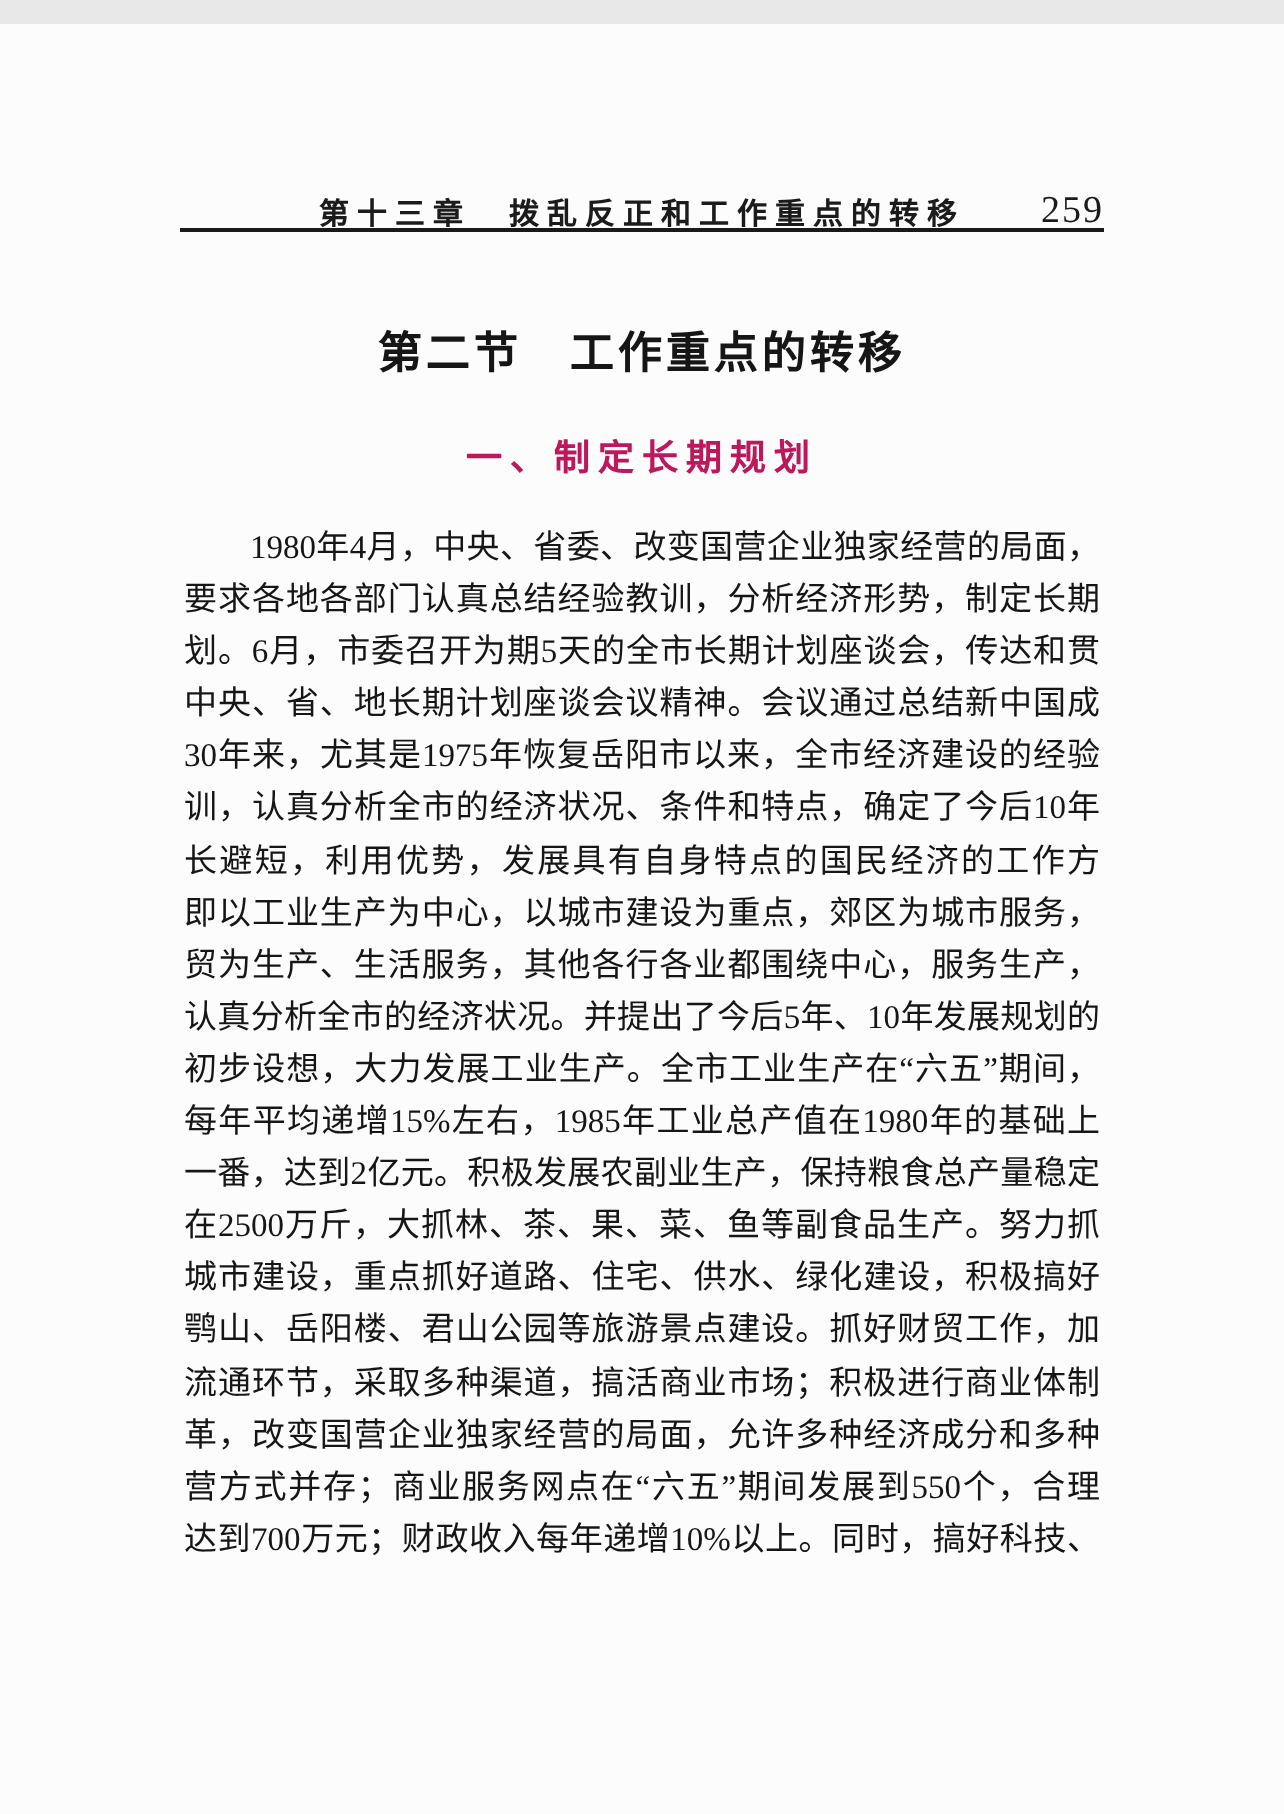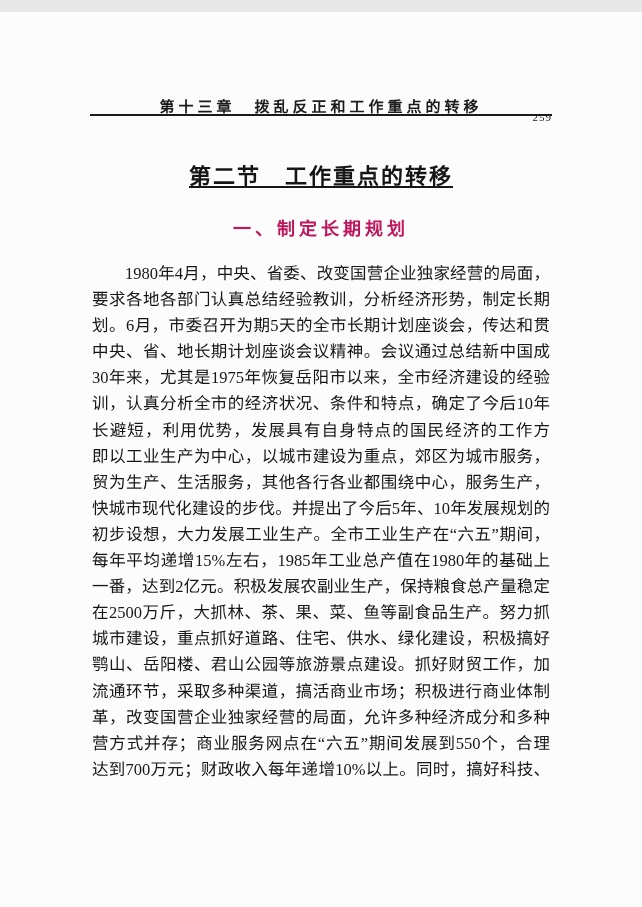--- a/index.html
+++ b/index.html
@@ -32,24 +32,24 @@
     text-align: center;
     font-family: "Liberation Sans", "DejaVu Sans", sans-serif;
     font-weight: bold;
     font-size: 15px;
     letter-spacing: 4px;
     color: #1b1b1b;
     white-space: nowrap;
   }
   .page-number {
     position: absolute;
-    top: 16px;
+    top: 0;
     right: 0;
     font-family: "Liberation Serif", "DejaVu Serif", serif;
-    font-size: 11px;
+    font-size: 19px;
     letter-spacing: 1px;
     color: #1b1b1b;
   }
   .header-rule {
     position: absolute;
     top: 102px;
     left: 90px;
     width: 462px;
     height: 2px;
     background: #1a1a1a;
@@ -61,21 +61,20 @@
     top: 146px;
     left: 0;
     width: 100%;
     text-align: center;
     font-family: "Liberation Sans", "DejaVu Sans", sans-serif;
     font-weight: bold;
     font-size: 22px;
     letter-spacing: 2px;
     color: #161616;
     white-space: nowrap;
-    text-decoration: underline;
   }
   .subsection-title {
     position: absolute;
     top: 202px;
     left: 0;
     width: 100%;
     text-align: center;
     font-family: "Liberation Serif", "DejaVu Serif", serif;
     font-weight: bold;
     font-size: 18px;
@@ -124,21 +123,21 @@
   <div class="body-text">
       <div class="body-line">1980年4月，中央、省委、改变国营企业独家经营的局面，</div>
       <div class="body-line">要求各地各部门认真总结经验教训，分析经济形势，制定长期计</div>
       <div class="body-line">划。6月，市委召开为期5天的全市长期计划座谈会，传达和贯彻</div>
       <div class="body-line">中央、省、地长期计划座谈会议精神。会议通过总结新中国成立</div>
       <div class="body-line">30年来，尤其是1975年恢复岳阳市以来，全市经济建设的经验教</div>
       <div class="body-line">训，认真分析全市的经济状况、条件和特点，确定了今后10年扬</div>
       <div class="body-line">长避短，利用优势，发展具有自身特点的国民经济的工作方针：</div>
       <div class="body-line">即以工业生产为中心，以城市建设为重点，郊区为城市服务，财</div>
       <div class="body-line">贸为生产、生活服务，其他各行各业都围绕中心，服务生产，加</div>
-      <div class="body-line">快城市现代化建设的步伐。并提出了今后5年、10年发展规划的</div>
+      <div class="body-line">认真分析全市的经济状况。并提出了今后5年、10年发展规划的</div>
       <div class="body-line">初步设想，大力发展工业生产。全市工业生产在“六五”期间，</div>
       <div class="body-line">每年平均递增15%左右，1985年工业总产值在1980年的基础上翻</div>
       <div class="body-line">一番，达到2亿元。积极发展农副业生产，保持粮食总产量稳定</div>
       <div class="body-line">在2500万斤，大抓林、茶、果、菜、鱼等副食品生产。努力抓好</div>
       <div class="body-line">城市建设，重点抓好道路、住宅、供水、绿化建设，积极搞好金</div>
       <div class="body-line">鹗山、岳阳楼、君山公园等旅游景点建设。抓好财贸工作，加强</div>
       <div class="body-line">流通环节，采取多种渠道，搞活商业市场；积极进行商业体制改</div>
       <div class="body-line">革，改变国营企业独家经营的局面，允许多种经济成分和多种经</div>
       <div class="body-line">营方式并存；商业服务网点在“六五”期间发展到550个，合理</div>
       <div class="body-line">达到700万元；财政收入每年递增10%以上。同时，搞好科技、文</div>

